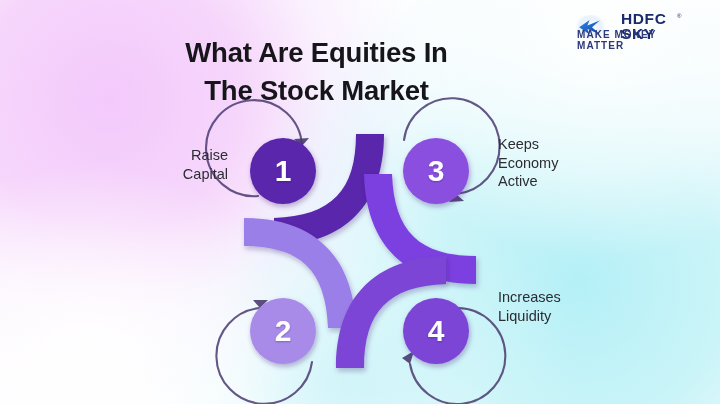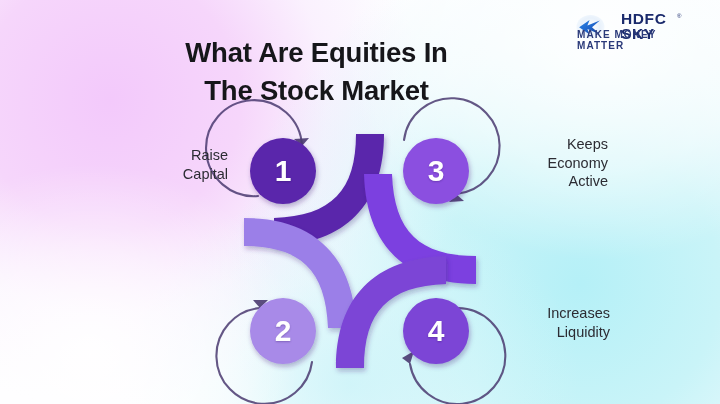--- a/index.html
+++ b/index.html
@@ -89,22 +89,22 @@
   
   .label {
     position:absolute;
     font-size:14.5px;
     line-height:1.28;
     color:#2c2c33;
     white-space:pre-line;
   }
   #label-1 { left:124px; top:146px; width:104px; text-align:right; }
   #label-2 { left:112px; top:300px; width:120px; text-align:center; }
-  #label-3 { left:498px; top:135px; width:110px; text-align:right; }
-  #label-4 { left:498px; top:304px; width:112px; text-align:right; }
+  #label-3 { left:498px; top:135px; width:110px; text-align:left; }
+  #label-4 { left:498px; top:288px; width:112px; text-align:left; }
 </style>
 </head>
 <body>
 
 <div id="canvas">
 
   <div class="bg-base"></div>
   <div class="bg-pink"></div>
   <div class="bg-cyan"></div>
   <div class="bg-cyan2"></div>

